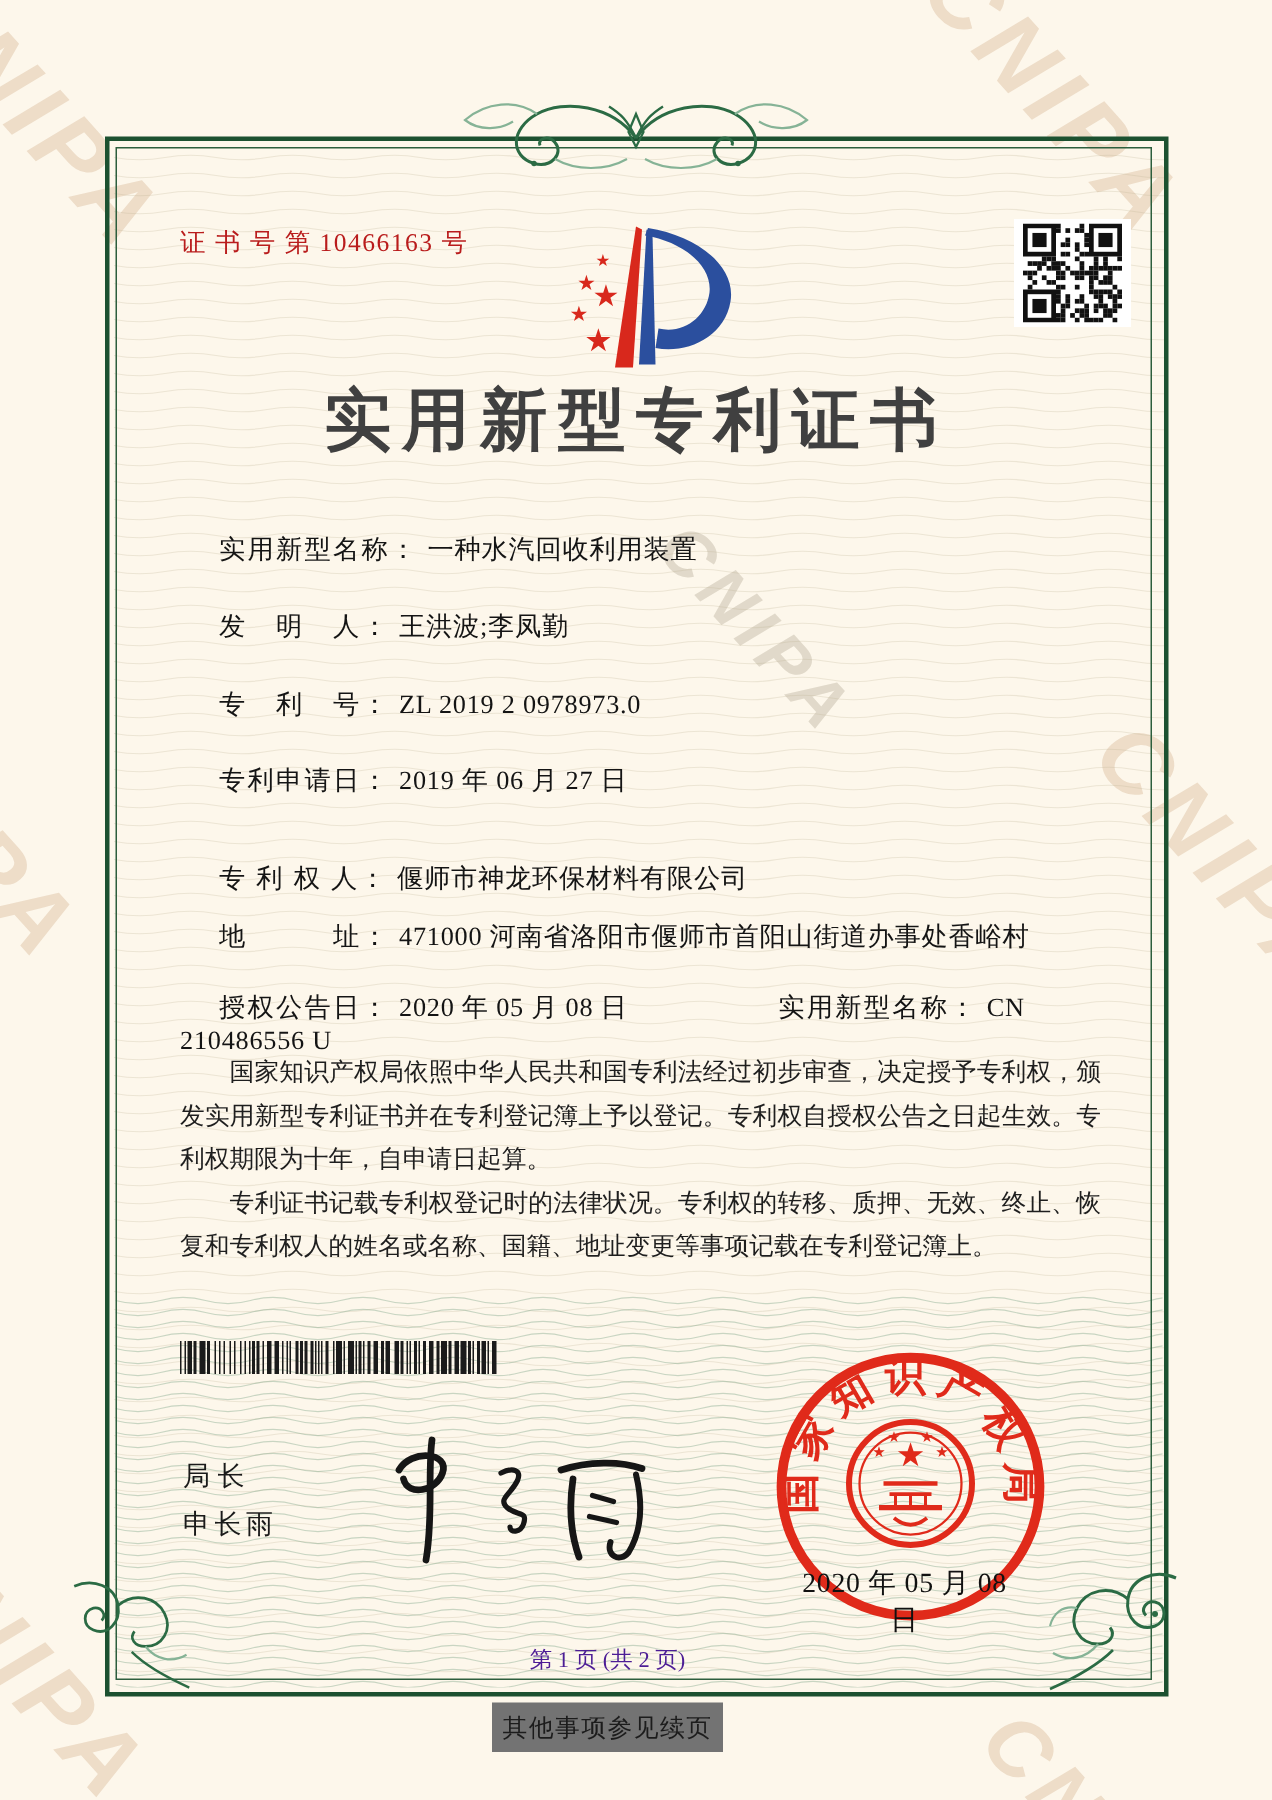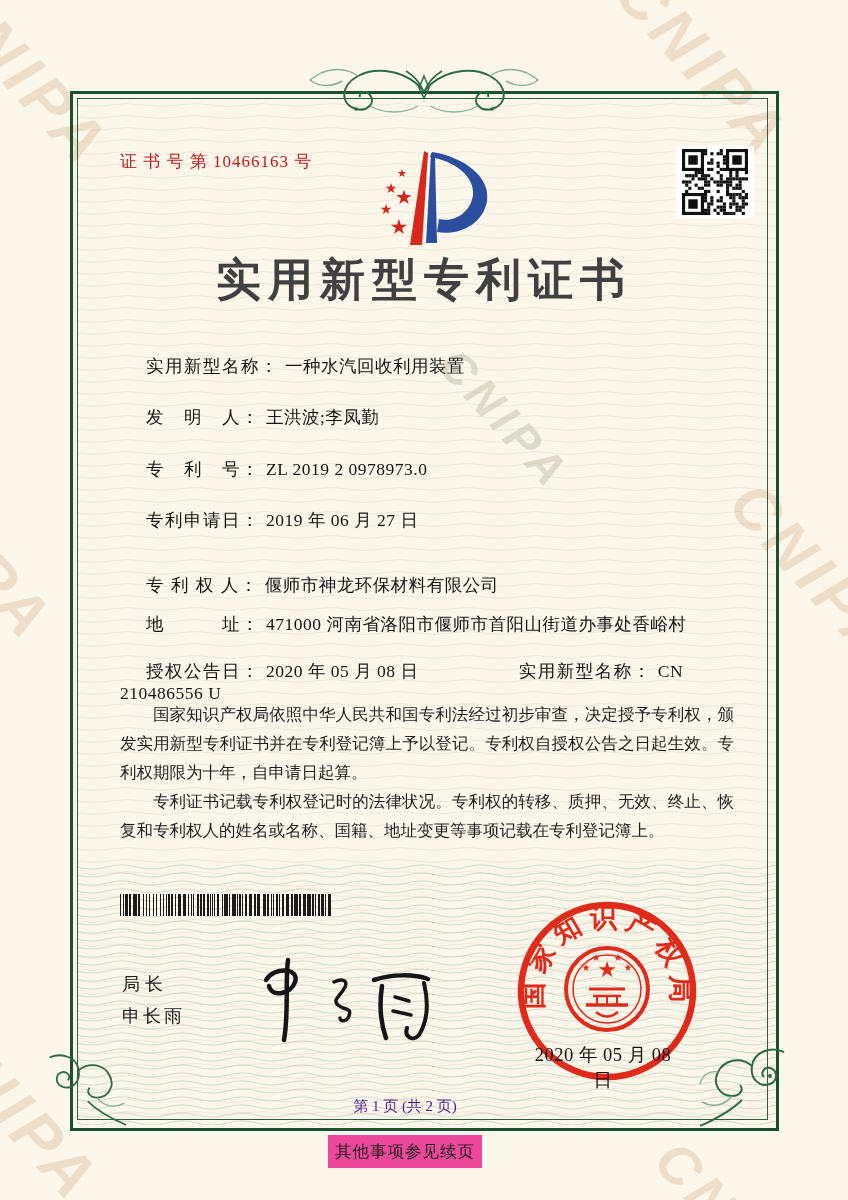--- a/index.html
+++ b/index.html
@@ -21,21 +21,21 @@
   .frow{position:absolute;left:120px;width:620px;font-size:17.5px;color:#141414;}
   .flabel{letter-spacing:1.5px;margin-left:26px;}
   .fvalue{letter-spacing:.5px;margin-left:6px;margin-top:28px;}
   .grant2{margin-left:96px;}
   .body-text{position:absolute;left:120px;top:700px;width:614px;font-size:16.5px;line-height:29px;
              color:#1e1e1e;text-align:justify;}
   .body-text p{margin:0;text-indent:2em;}
   .director{position:absolute;left:122px;font-family:"Liberation Sans","DejaVu Sans",sans-serif;
             font-size:18px;color:#1a1a1a;letter-spacing:5px;}
   .page-footer{position:absolute;left:285px;top:1097px;width:240px;text-align:center;font-size:15px;color:#4c1d95;}
-  .note-box{position:absolute;left:328px;top:1135px;width:154px;height:33px;background:#ec4899;
+  .note-box{position:absolute;left:328px;top:1135px;width:154px;height:33px;background:#737373;
             display:flex;align-items:center;justify-content:center;font-size:16.5px;color:#1c1c1c;letter-spacing:1px;}
   .qr-box{position:absolute;left:676px;top:146px;width:78px;height:72px;background:#fff;
           display:flex;align-items:center;justify-content:center;}
   .seal-wrap{position:absolute;left:513px;top:897px;width:188px;height:188px;}
   .seal-text{font-size:27px;font-weight:bold;fill:#e02a1a;letter-spacing:7px;
              font-family:"Liberation Serif","DejaVu Serif",serif;}
   .seal-date{position:absolute;left:524px;top:1042px;width:158px;text-align:center;font-size:18.5px;
              color:#111;letter-spacing:.5px;z-index:5;}
   .sig{position:absolute;left:248px;top:952px;width:210px;height:95px;z-index:4;}
   .z2{z-index:2;} .z3{z-index:3;}

